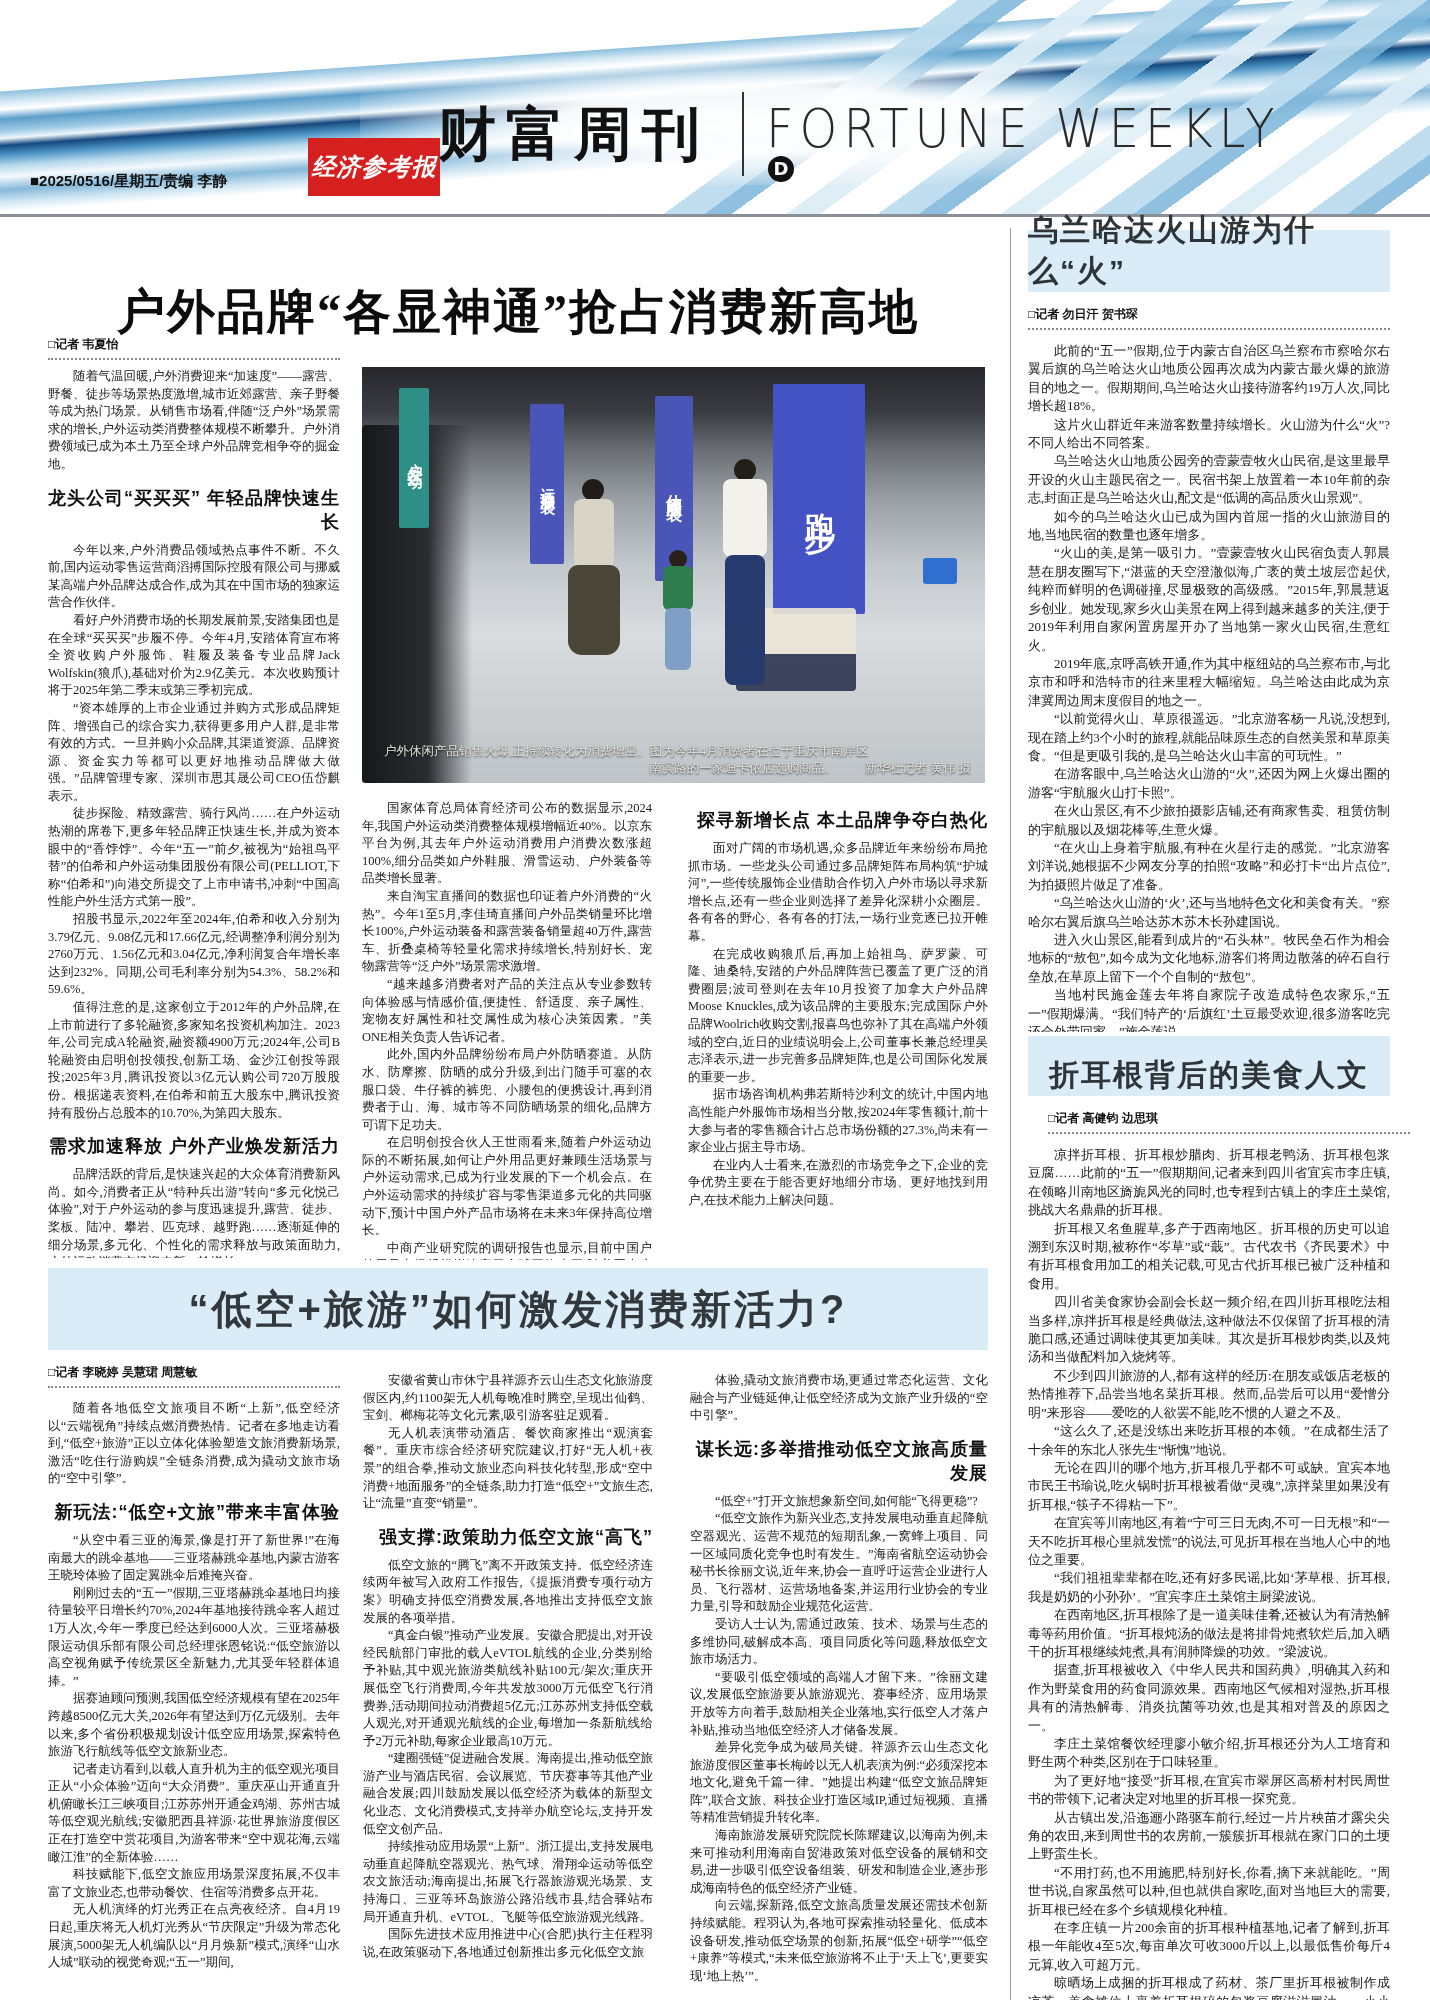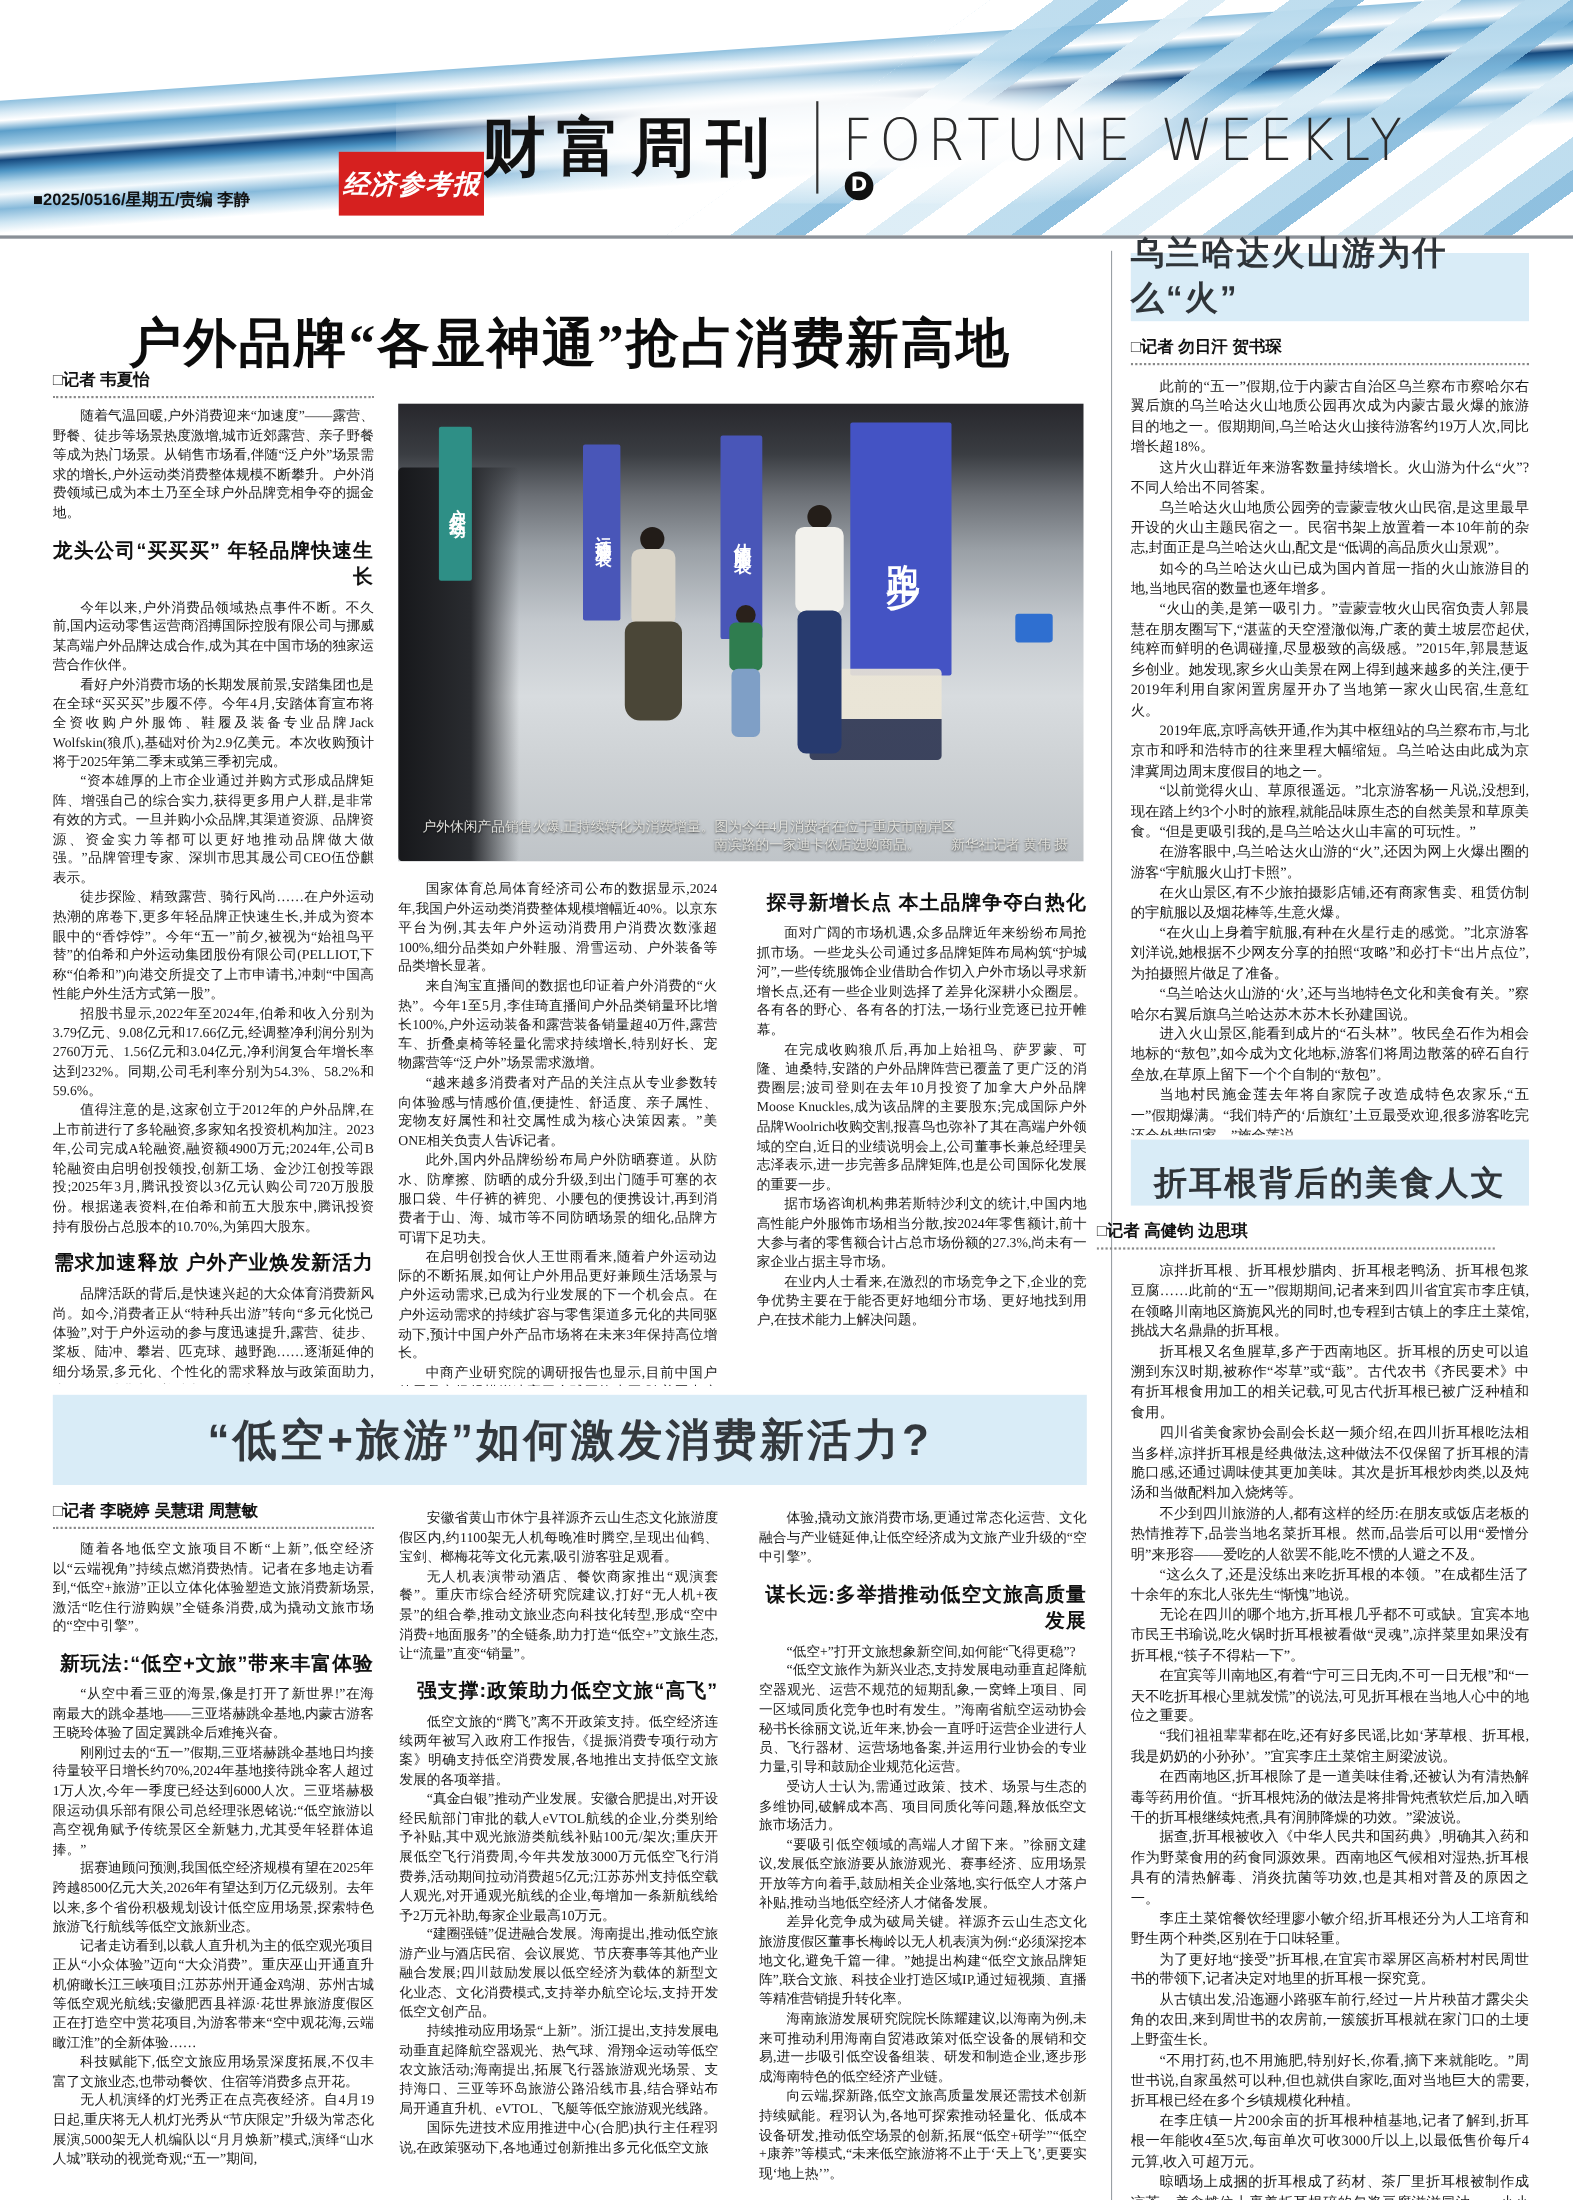--- a/index.html
+++ b/index.html
@@ -25,21 +25,21 @@
   .dateline{position:absolute;left:30px;top:172px;font-family:"Liberation Sans","DejaVu Sans",sans-serif;
     font-size:15px;font-weight:bold;color:#111;}
   .masthead{position:absolute;left:308px;top:138px;width:132px;height:58px;background:#d6201f;color:#fff;
     display:flex;align-items:center;justify-content:center;font-family:"Liberation Serif",serif;
     font-size:24px;font-weight:bold;font-style:italic;letter-spacing:1px;}
   .hdr-rule{position:absolute;left:0;top:214px;width:1430px;height:3px;background:#8a9097;}
   
   .para{margin:0;font-size:12.5px;line-height:17.6px;text-align:justify;text-indent:2em;}
   .colhead{margin:12px 0 8px 0;font-family:"Liberation Sans","DejaVu Sans",sans-serif;
     font-size:18px;font-weight:bold;text-align:right;letter-spacing:1px;color:#111;}
-  .byline{font-family:"Liberation Sans","DejaVu Sans",sans-serif;font-size:15px;font-weight:bold;color:#111;}
+  .byline{font-family:"Liberation Sans","DejaVu Sans",sans-serif;font-size:12px;font-weight:bold;color:#111;}
   .dotrule{border:0;border-bottom:2px dotted #888;margin:5px 0 8px 0;}
   .abs{position:absolute;overflow:hidden;}
   
   .main-headline{position:absolute;left:48px;top:248px;width:940px;text-align:center;
     font-family:"Liberation Serif","DejaVu Serif",serif;font-size:48px;font-weight:900;
     letter-spacing:2px;color:#0c0c0c;}
   #m-col1{left:48px;top:336px;width:292px;height:922px;}
   #m-cola{left:362px;top:800px;width:290px;height:460px;}
   #m-colb{left:688px;top:796px;width:300px;height:474px;}
   
@@ -66,21 +66,21 @@
   #a2-col2{left:363px;top:1372px;width:290px;height:628px;}
   #a2-col3{left:690px;top:1372px;width:298px;height:628px;}
   
   #sb-divider{position:absolute;left:1010px;top:228px;width:1px;height:1772px;background:#9aa0a5;}
   .sb-box{position:absolute;left:1028px;width:362px;background:#d9ecf7;display:flex;align-items:flex-end;justify-content:center;}
   .sb-box .t{font-family:"Liberation Sans","DejaVu Sans",sans-serif;font-weight:bold;color:#2f3439;letter-spacing:2px;}
   #sb1-box{top:230px;height:62px;} #sb1-box .t{font-size:30px;}
   #sb2-box{top:1036px;height:60px;} #sb2-box .t{font-size:30px;}
   #sb1-byline{left:1028px;top:306px;width:362px;}
   #sb1-body{left:1028px;top:342px;width:362px;height:690px;}
-  #sb2-byline{left:997px;top:1110px;width:362px;}
+  #sb2-byline{left:1048px;top:1110px;width:362px;}
   #sb2-body{left:1028px;top:1146px;width:362px;height:854px;}
   #sb1-body .para,#sb2-body .para{font-size:13px;line-height:18.4px;}
 </style>
 </head>
 <body>
 
 <div id="page">
 
   <div id="hdr">
     <div class="stripeA"></div>

